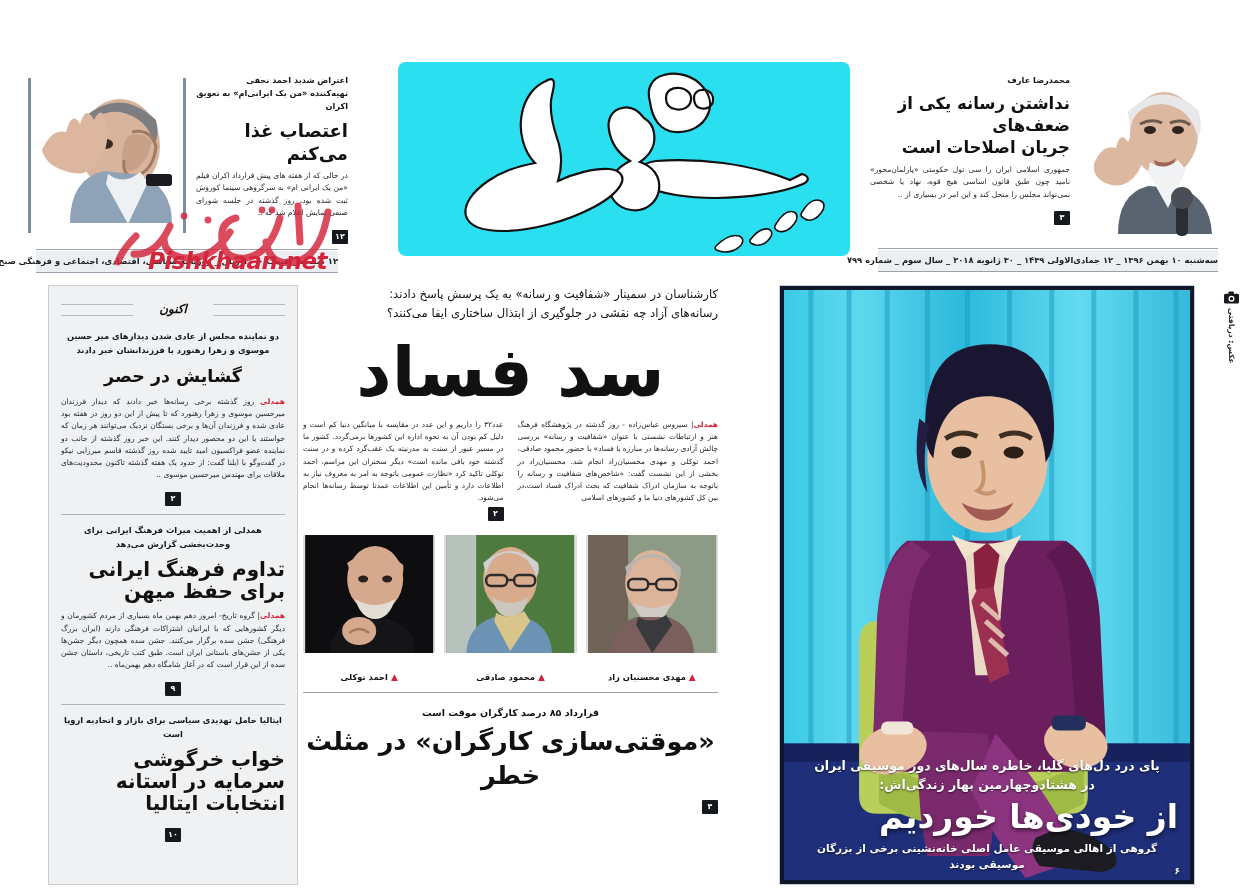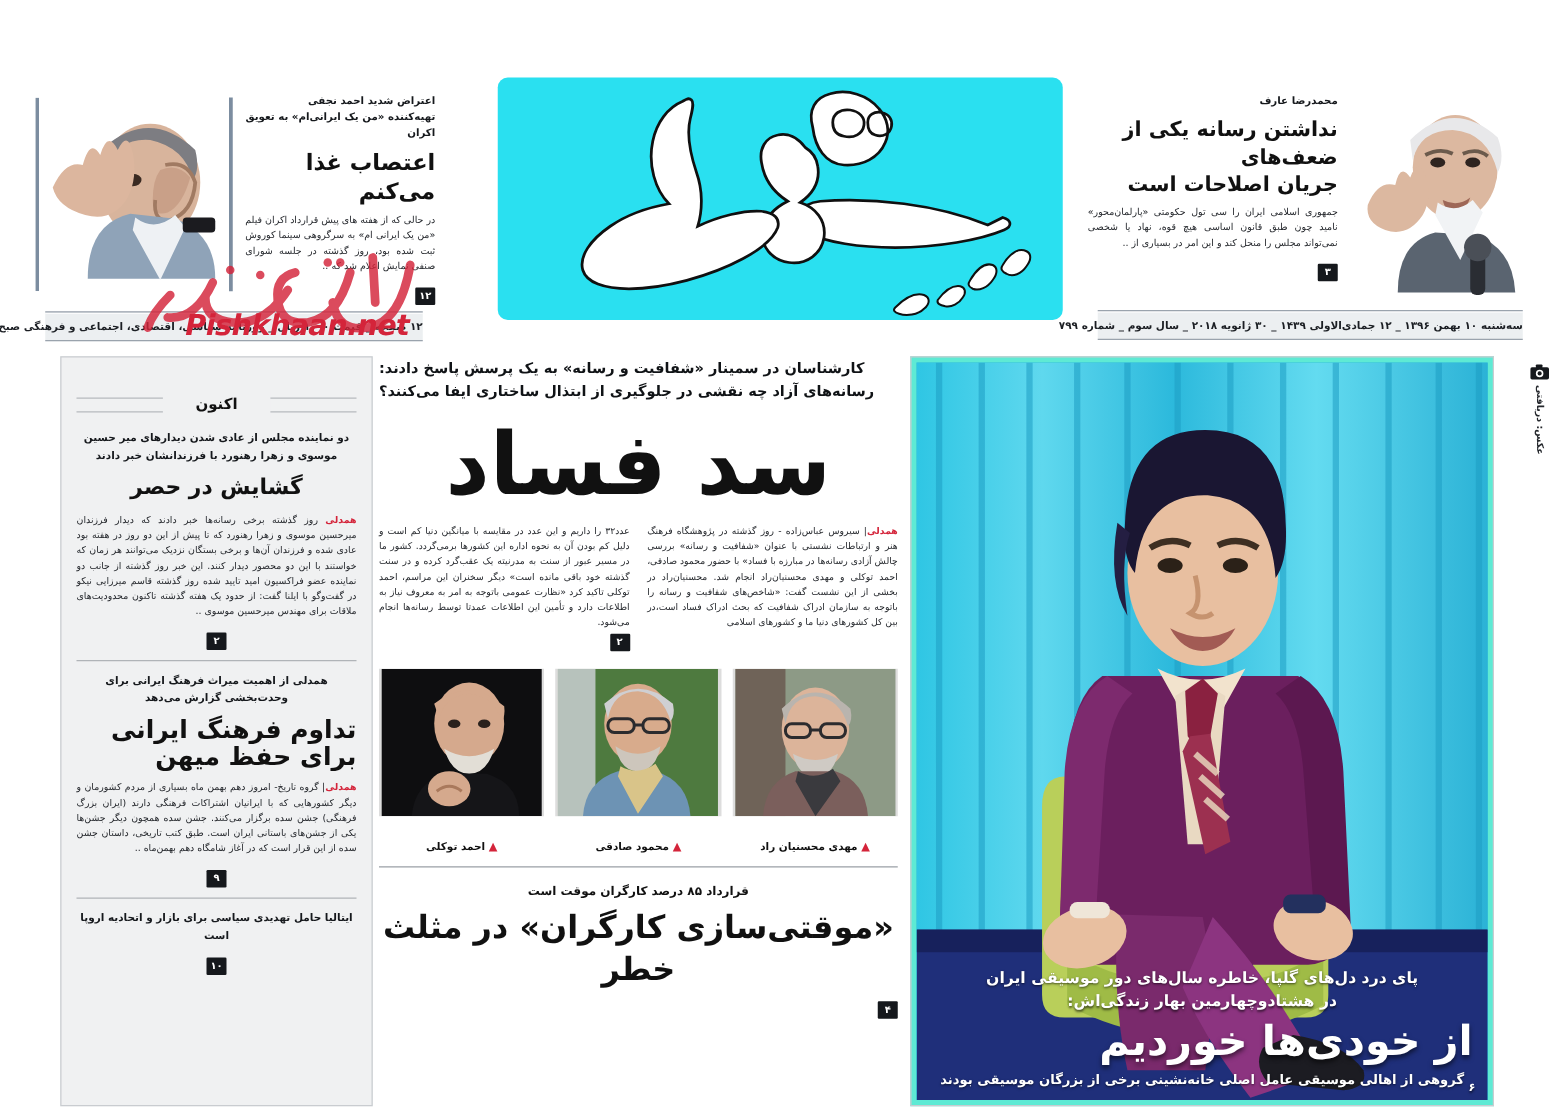--- a/index.html
+++ b/index.html
@@ -55,61 +55,61 @@
          font-style:italic;font-weight:700;font-size:23px;color:#d4243a;
          letter-spacing:-.5px;direction:ltr;pointer-events:none;}
 
   
   .body-area{position:absolute;left:0;top:285px;width:1250px;height:607px;}
 
   
   .sidebar{position:absolute;left:48px;top:0;width:250px;height:600px;
            background:#f0f1f2;border:1px solid #c9ccd0;box-sizing:border-box;
            padding:8px 12px;}
-  .sec-head{position:relative;height:22px;margin:18px 0 10px;}
+  .sec-head{position:relative;height:22px;margin:4px 0 10px;font-style:italic;}
   .sec-head .lbl{position:absolute;left:50%;transform:translateX(-50%);top:0;
         background:#f0f1f2;padding:0 26px;font-size:12px;line-height:22px;
         font-weight:700;z-index:2;}
   .sec-head .ln{position:absolute;left:0;right:0;top:6px;height:10px;
         border-top:1px solid #b6babe;border-bottom:1px solid #b6babe;z-index:1;}
 
   .sb-art{margin-bottom:8px;}
   .sb-kick{font-size:8.4px;line-height:13.5px;font-weight:700;text-align:center;
            color:#15181c;}
   .sb-hl{font-size:17.5px;line-height:24px;font-weight:700;text-align:center;
          margin:7px 0 8px;letter-spacing:-.3px;}
   .sb-hl.two{font-size:20px;line-height:22px;text-align:right;}
   .sb-body{font-size:7.5px;line-height:12.2px;text-align:justify;color:#23262b;}
   .brand{color:#d4243a;font-weight:700;}
   .sb-pg{text-align:center;margin:5px 0 4px;}
   .sb-div{height:0;border-top:1px solid #b0b4b8;margin:6px 0 9px;}
 
   
   .center{position:absolute;left:303px;top:0;width:415px;height:600px;}
-  .c-kick{font-size:11.6px;line-height:19px;font-weight:700;text-align:left;
+  .c-kick{font-size:11.6px;line-height:19px;font-weight:400;text-align:right;
           color:#101316;}
   .c-hl{font-size:69px;line-height:78px;font-weight:700;text-align:center;
         margin:10px 0 4px;letter-spacing:-1px;}
   .c-cols{display:flex;gap:14px;direction:rtl;margin-top:8px;}
   .c-col{flex:1;font-size:7.4px;line-height:12.2px;text-align:justify;color:#23262b;}
   .c-pg{margin-top:3px;}
   .thumbs{display:flex;gap:9px;margin-top:14px;direction:rtl;}
   .thumb{flex:1;}
   .thumb .img{width:100%;height:118px;overflow:hidden;background:#ddd;}
   .thumb .cap{font-size:8.4px;line-height:15px;font-weight:700;text-align:center;
               margin-top:17px;}
   .arrow{color:#d4243a;font-size:9px;}
   .hr2{border-top:1px solid #9aa0a6;margin:7px 0 12px;}
   .c-kick2{font-size:9.6px;line-height:16px;font-weight:700;text-align:center;}
   .c-hl2{font-size:25.5px;line-height:34px;font-weight:700;text-align:center;
          margin:3px 0 2px;letter-spacing:-.4px;}
 
   
-  .feature{position:absolute;right:55px;top:0;width:467px;height:600px;
-           border:1px solid #c9ccd0;box-sizing:border-box;background:#5eead4;padding:4px;}
+  .feature{position:absolute;right:55px;top:0;width:416px;height:600px;
+           border:1px solid #c9ccd0;box-sizing:border-box;background:#0f172a;padding:4px;}
   .feature .shot{position:relative;width:100%;height:100%;overflow:hidden;background:#2bb7d8;}
   .feat-cap{position:absolute;left:0;right:0;bottom:0;padding:6px 12px 8px;
             text-align:center;}
   .feat-kick{font-size:12.5px;line-height:19px;font-weight:700;color:#fff;
              text-shadow:0 1px 2px rgba(0,0,0,.65);}
   .feat-hl{font-size:33px;line-height:41px;font-weight:700;color:#fff;
            margin:2px 0 3px;letter-spacing:-.5px;text-shadow:0 2px 4px rgba(0,0,0,.6);text-align:right;}
   .feat-sub{font-size:10.5px;line-height:16px;font-weight:700;color:#fff;
             text-shadow:0 1px 2px rgba(0,0,0,.65);}
   .feat-pg{position:absolute;right:10px;bottom:4px;font-size:9px;color:#fff;
@@ -246,20 +246,21 @@
       <div class="sb-art">
         <div class="sb-kick">همدلی از اهمیت میراث فرهنگ ایرانی برای وحدت‌بخشی گزارش می‌دهد</div>
         <div class="sb-hl two">تداوم فرهنگ ایرانی برای حفظ میهن</div>
         <div class="sb-body"><span class="brand">همدلی</span><span>| گروه تاریخ- امروز دهم بهمن ماه بسیاری از مردم کشورمان و دیگر کشورهایی که با ایرانیان اشتراکات فرهنگی دارند (ایران بزرگ فرهنگی) جشن سده برگزار می‌کنند. جشن سده همچون دیگر جشن‌ها یکی از جشن‌های باستانی ایران است. طبق کتب تاریخی، داستان جشن سده از این قرار است که در آغاز شامگاه دهم بهمن‌ماه ..</span></div>
         <div class="sb-pg"><span class="pagebadge">۹</span></div>
       </div>
       <div class="sb-div"></div>
 
       <div class="sb-art">
         <div class="sb-kick">ایتالیا حامل تهدیدی سیاسی برای بازار و اتحادیه اروپا است</div>
+        <div class="sb-hl two">خواب خرگوشی سرمایه در آستانه انتخابات ایتالیا</div>
         <div class="sb-pg"><span class="pagebadge">۱۰</span></div>
       </div>
     </div>
 
     <div class="center">
       <div class="c-kick">کارشناسان در سمینار «شفافیت و رسانه» به یک پرسش پاسخ دادند:</div>
       <div class="c-kick">رسانه‌های آزاد چه نقشی در جلوگیری از ابتذال ساختاری ایفا می‌کنند؟</div>
       <div class="c-hl">سد فساد</div>
 
       <div class="c-cols">

